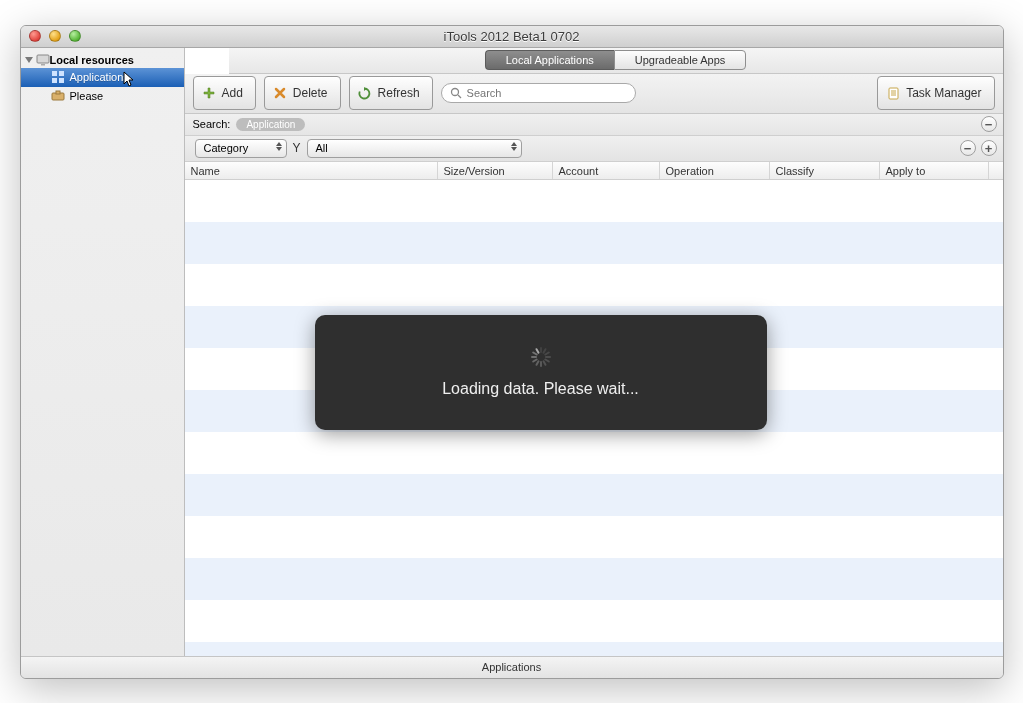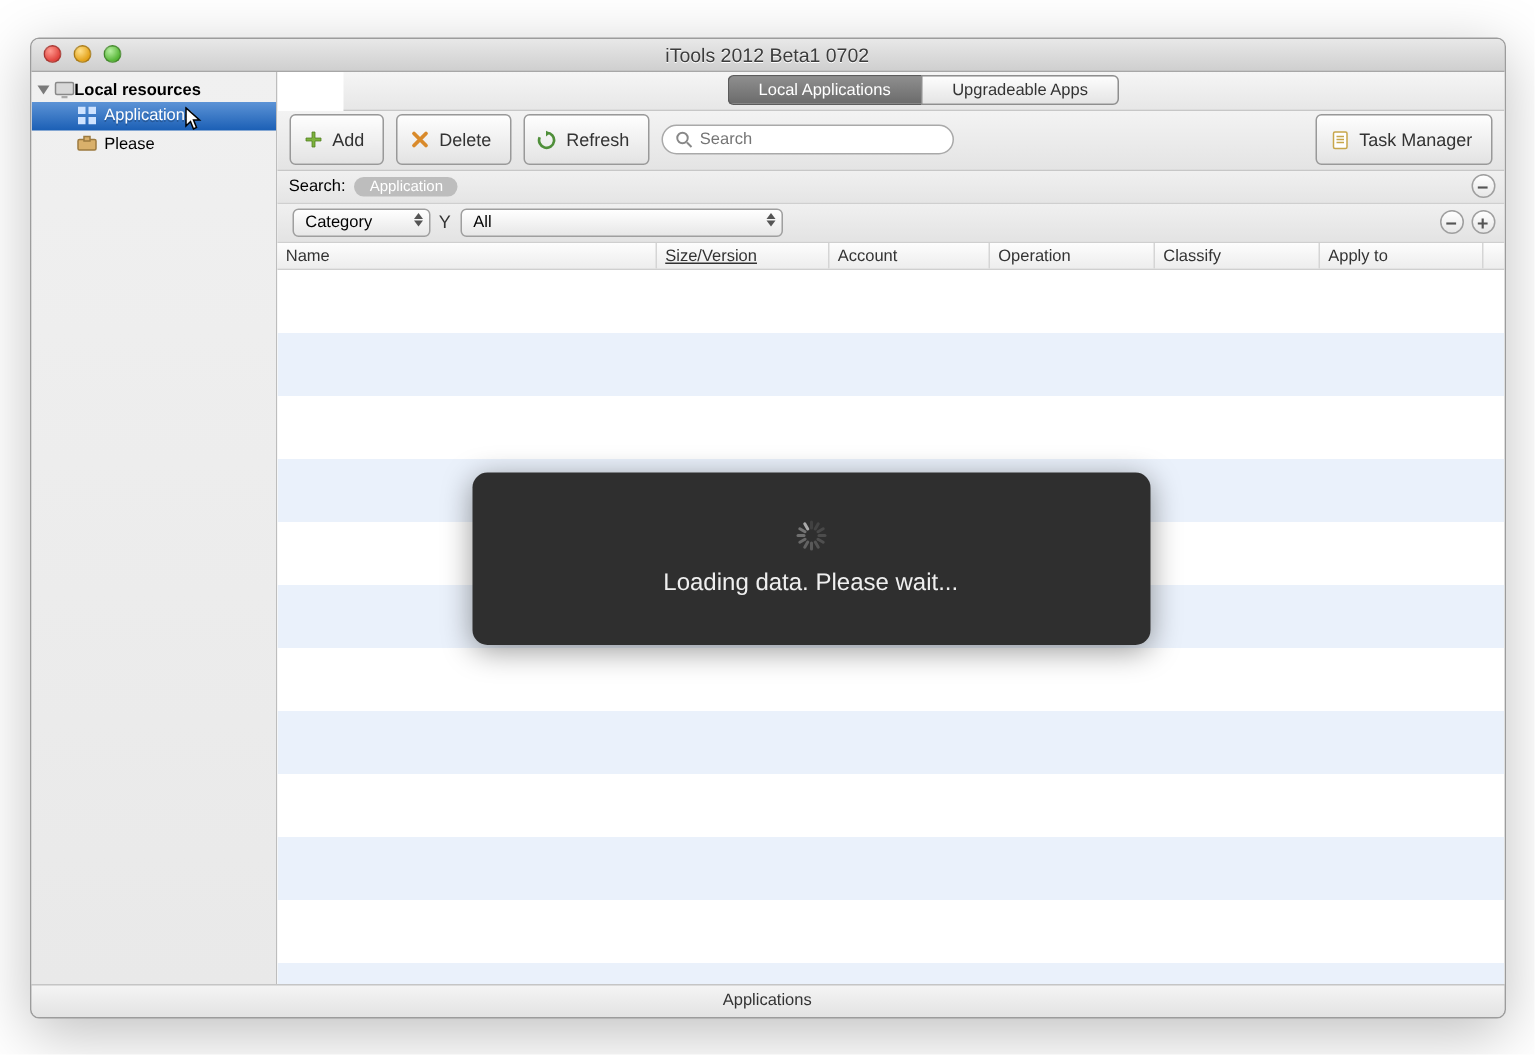--- a/index.html
+++ b/index.html
@@ -241,21 +241,21 @@
     border-bottom: 1px solid #cfcfcf;
     display: flex;
     font-size: 11px; color: #333;
   }
   .th {
     border-right: 1px solid #d5d5d5;
     padding: 2px 6px;
     display: flex; align-items: flex-end;
   }
   .th.name { flex: 0 0 253px; }
-  .th.size { flex: 0 0 115px; text-decoration: underline; }
+  .th.size { flex: 0 0 115px; }
   .th.acct { flex: 0 0 107px; }
   .th.op   { flex: 0 0 110px; }
   .th.cls  { flex: 0 0 110px; }
   .th.apply{ flex: 1; }
   .th.last { width: 14px; border-right: none; }
   
   .tbody {
     flex: 1;
     position: relative;
     overflow: hidden;

